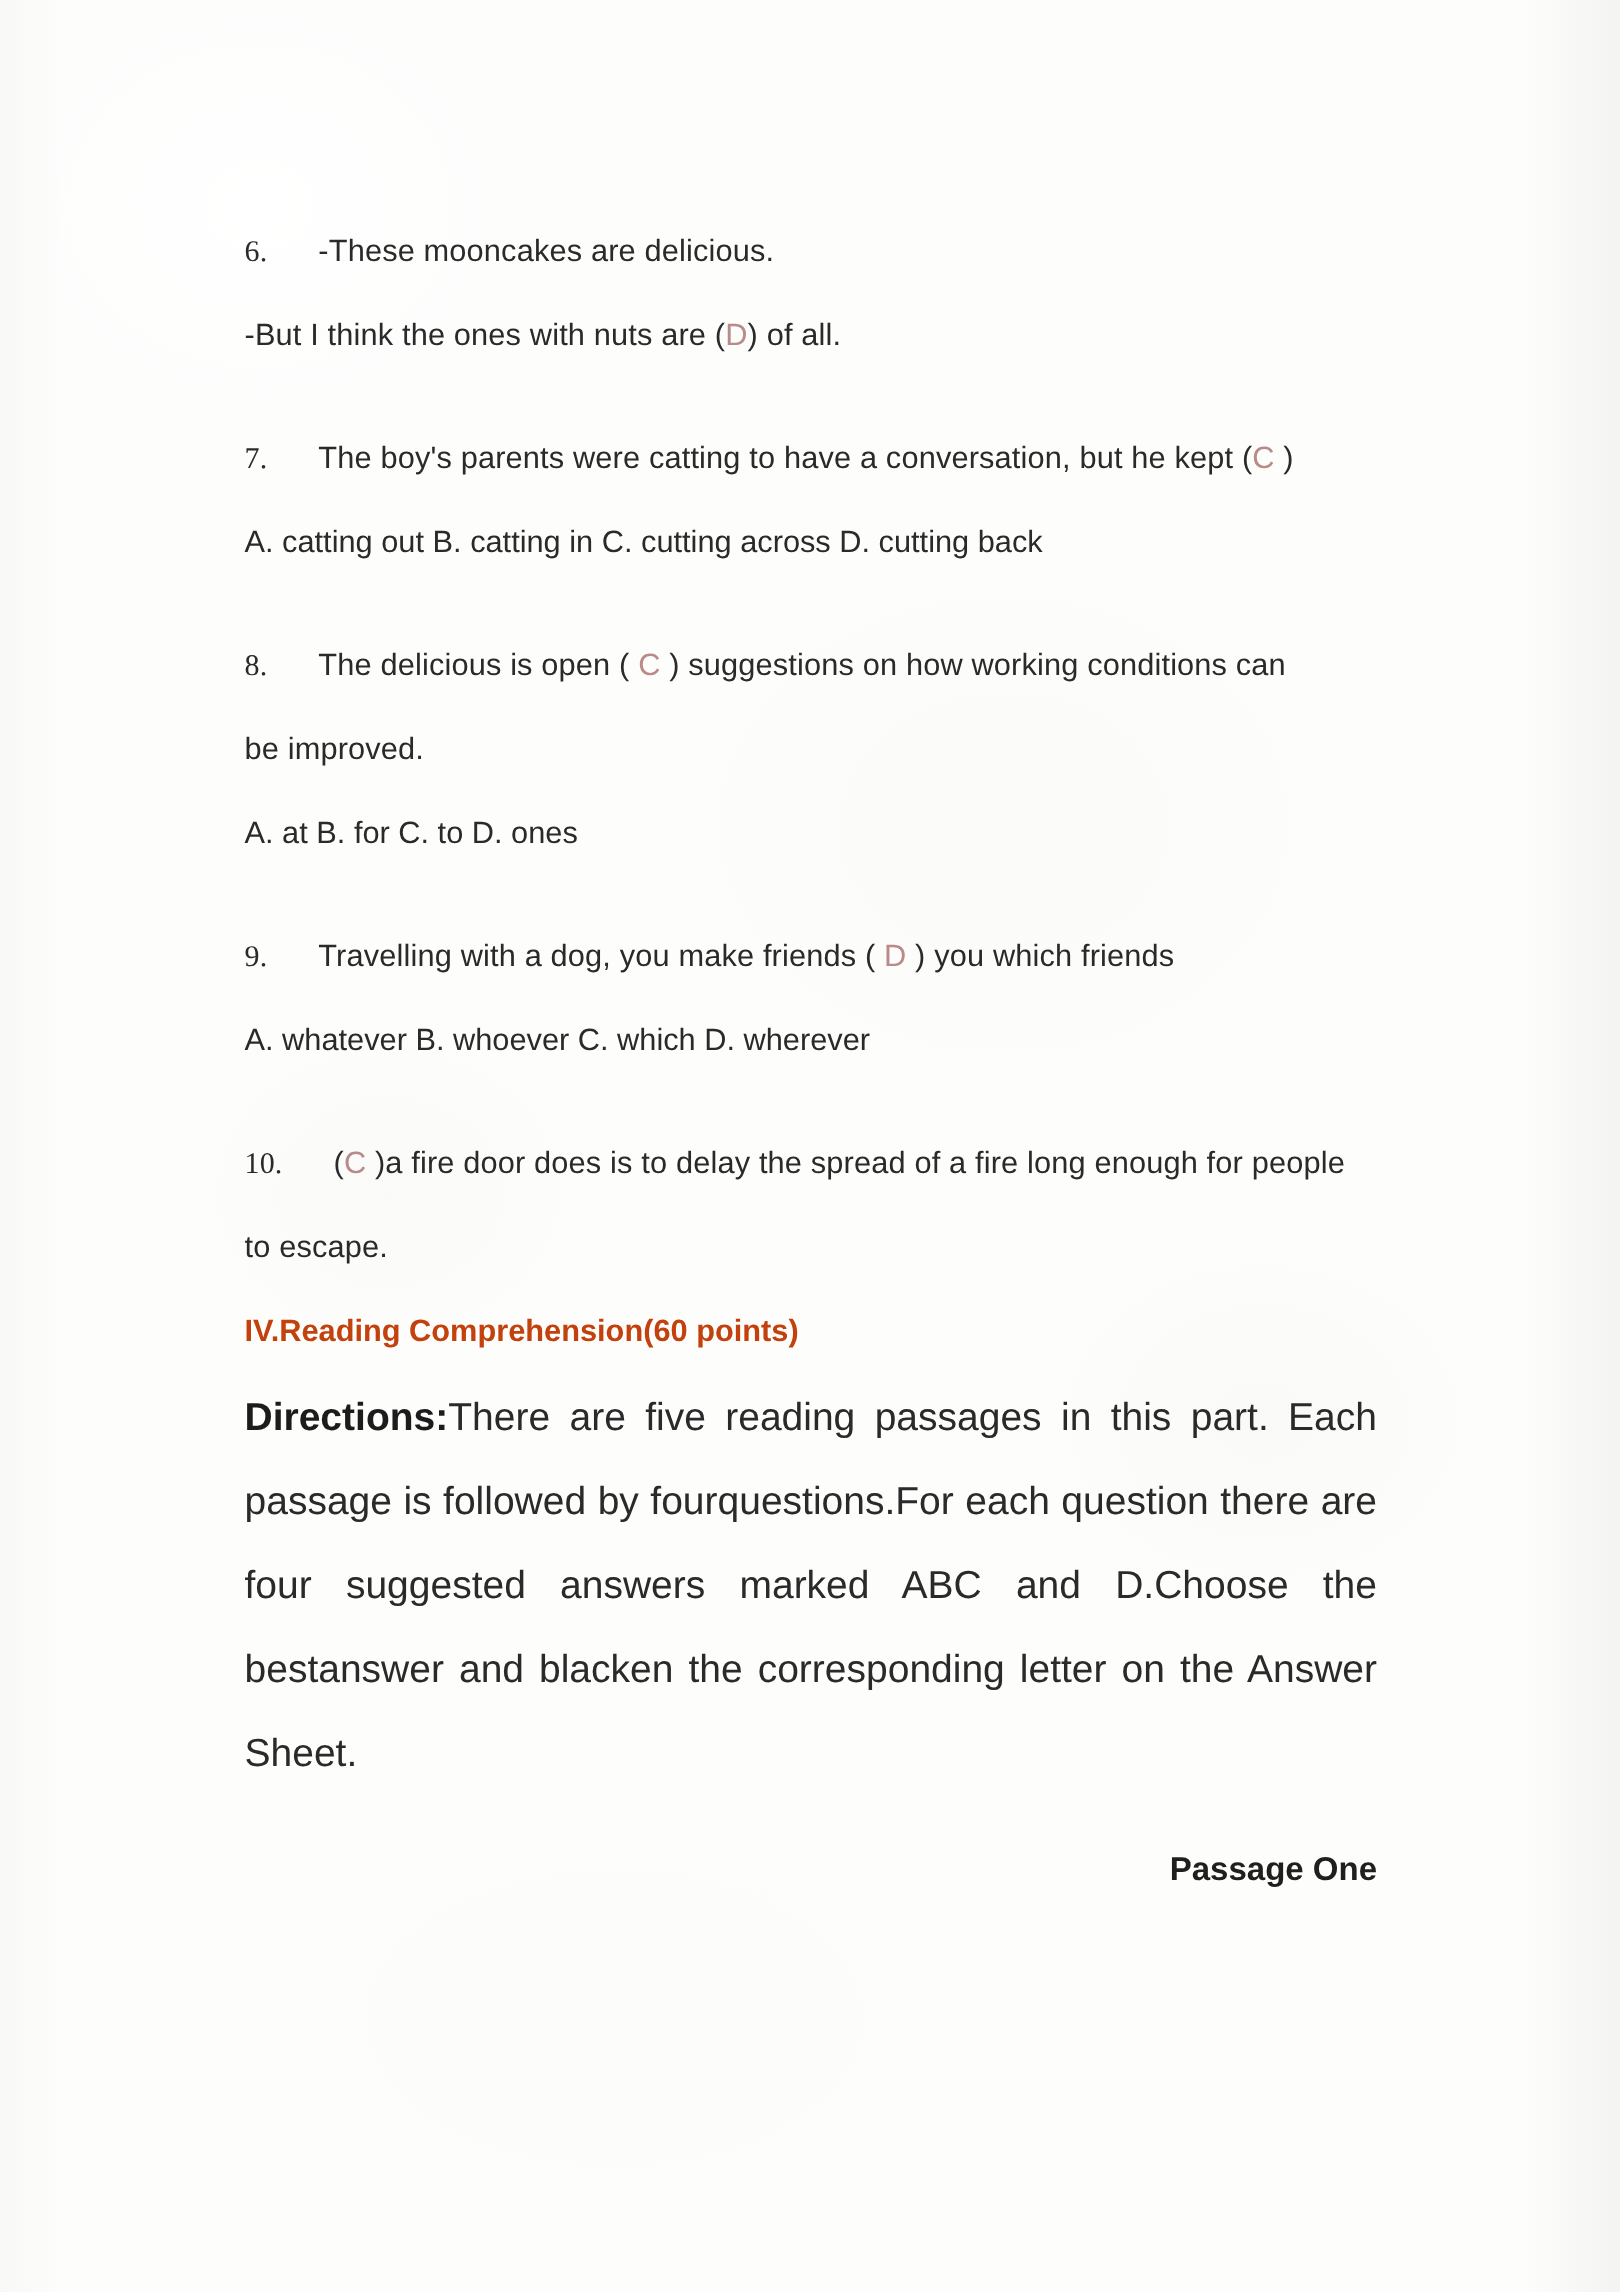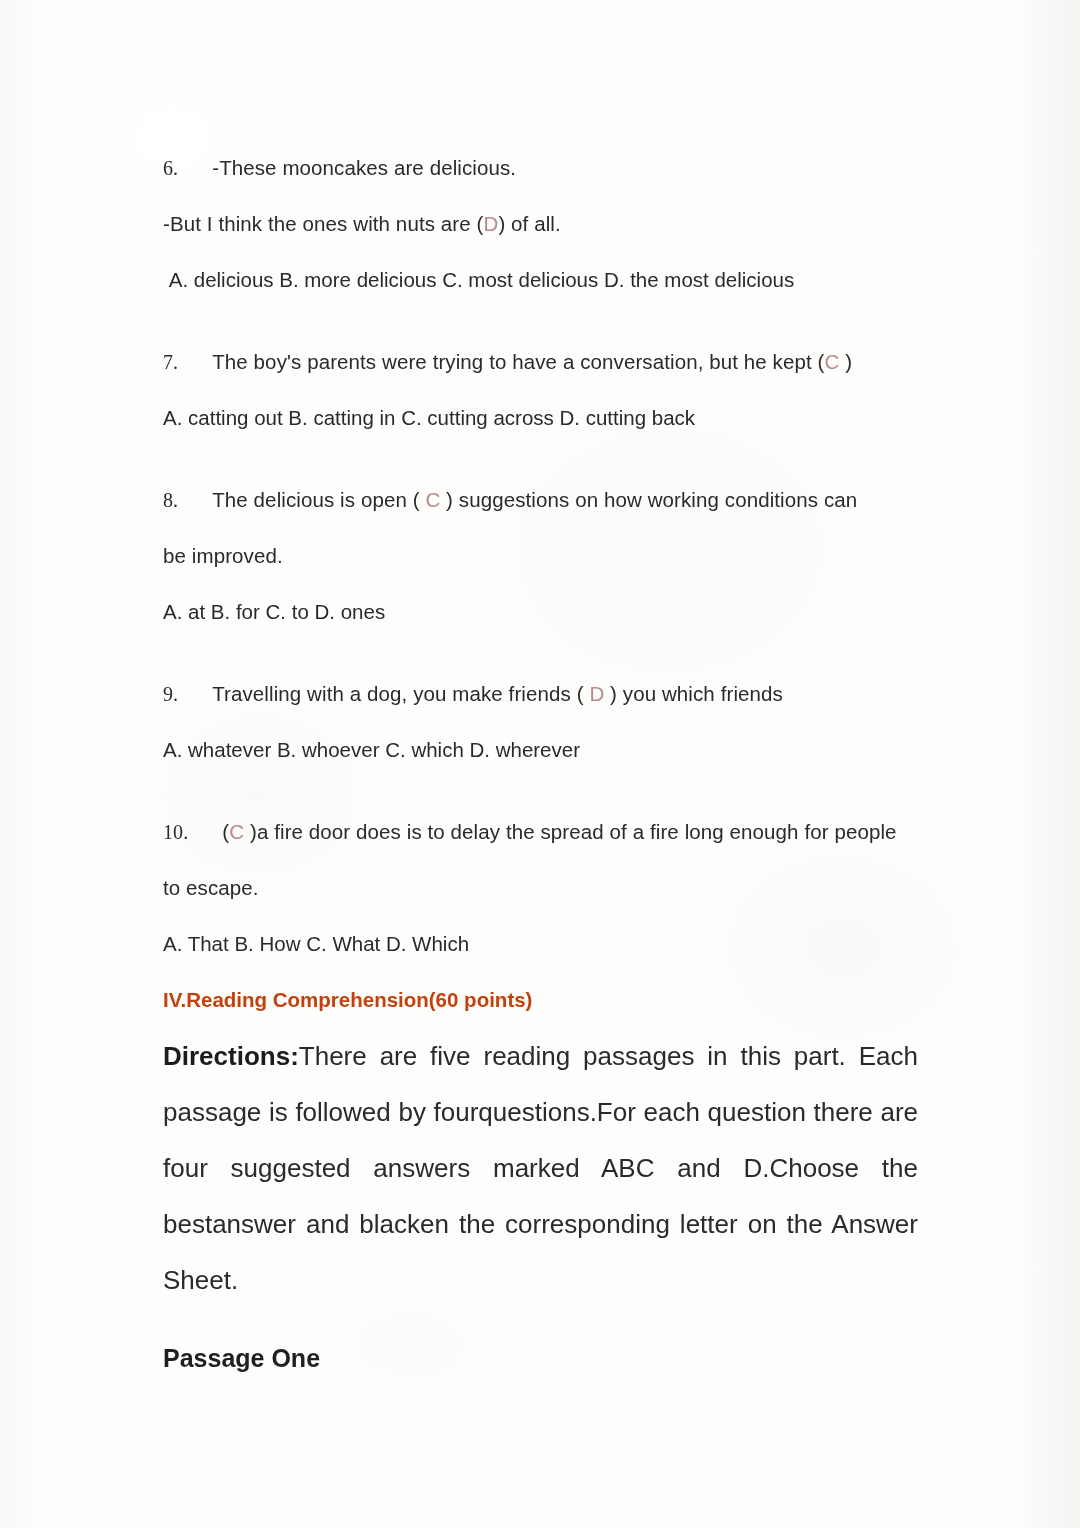--- a/index.html
+++ b/index.html
@@ -113,50 +113,49 @@
     text-justify: inter-word;
     width: 755px;
   }
   .directions-lead {
     font-weight: bold;
     color: #1c1c1c;
   }
 
   .passage-heading {
     margin-top: 30px;
-    font-size: 25px;
+    font-size: 22px;
     line-height: 40px;
     font-weight: bold;
     color: #1f1f1f;
-    text-align: left;
+    text-align: right;
     width: 755px;
   }
 </style>
 </head>
 <body>
 
 <div class="page">
 
   <div class="scan-noise-a"></div>
   <div class="scan-noise-b"></div>
   <div class="scan-edge-left"></div>
   <div class="scan-edge-right"></div>
 
   <div class="content">
 
     <div class="q-block">
       <div class="line stem"><span class="q-num">6.</span><span class="q-gap"></span><span>-These mooncakes are delicious.</span></div>
       <div class="line"><span>-But I think the ones with nuts are (</span><span class="answer">D</span><span>) of all.</span></div>
-      <div class="options"> A. delicious B. more delicious C. most delicious D. the most delicious</div>
     </div>
 
     <div class="spacer-sm"></div>
 
     <div class="q-block">
-      <div class="line stem"><span class="q-num">7.</span><span class="q-gap"></span><span>The boy's parents were trying to have a conversation, but he kept (</span><span class="answer">C</span><span> )</span></div>
+      <div class="line stem"><span class="q-num">7.</span><span class="q-gap"></span><span>The boy's parents were catting to have a conversation, but he kept (</span><span class="answer">C</span><span> )</span></div>
       <div class="options">A. catting out B. catting in C. cutting across D. cutting back</div>
     </div>
 
     <div class="spacer-sm"></div>
 
     <div class="q-block">
       <div class="line stem"><span class="q-num">8.</span><span class="q-gap"></span><span>The delicious is open ( </span><span class="answer">C</span><span> ) suggestions on how working conditions can</span></div>
       <div class="line">be improved.</div>
       <div class="options">A. at B. for C. to D. ones</div>
     </div>
@@ -166,21 +165,20 @@
     <div class="q-block">
       <div class="line stem"><span class="q-num">9.</span><span class="q-gap"></span><span>Travelling with a dog, you make friends ( </span><span class="answer">D</span><span> ) you which friends</span></div>
       <div class="options">A. whatever B. whoever C. which D. wherever</div>
     </div>
 
     <div class="spacer-sm"></div>
 
     <div class="q-block">
       <div class="line stem"><span class="q-num">10.</span><span class="q-gap"></span><span>(</span><span class="answer">C</span><span> )a fire door does is to delay the spread of a fire long enough for people</span></div>
       <div class="line">to escape.</div>
-      <div class="options">A. That B. How C. What D. Which</div>
     </div>
 
     <div class="section-heading">IV.Reading Comprehension(60 points)</div>
 
     <div class="directions"><span class="directions-lead">Directions:</span><span>There are five reading passages in this part. Each passage is followed by fourquestions.For each question there are four suggested answers marked ABC and D.Choose the bestanswer and blacken the corresponding letter on the Answer Sheet.</span></div>
 
     <div class="passage-heading">Passage One</div>
 
   </div>
 </div>

